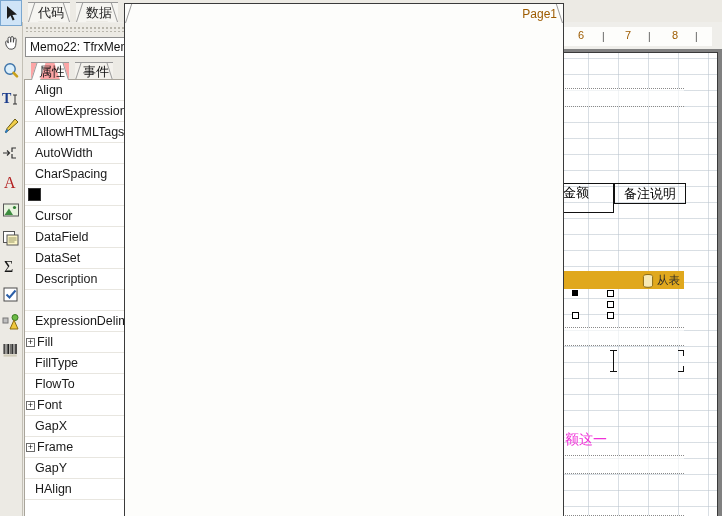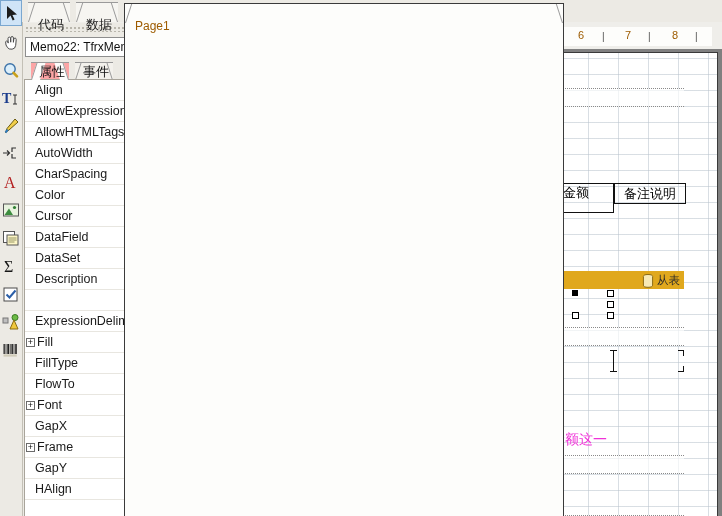--- a/index.html
+++ b/index.html
@@ -10,22 +10,22 @@
     background:#d4d0c8;
     -webkit-font-smoothing:none;
   }
   #app{position:relative;width:722px;height:516px;background:#efeeea;}
 
   
   .tabstrip{position:absolute;left:0;top:0;width:722px;height:22px;background:#eceae4;}
   .tab{
     position:absolute;top:2px;height:19px;line-height:19px;
     background:#f6f5f1;border-top:1px solid #9a9a9a;
-    color:#202020;font-size:13px;padding:12px 6px 0 10px;
-    box-sizing:border-box;white-space:nowrap;
+    color:#202020;font-size:13px;padding:0 6px 0 10px;
+    box-sizing:border-box;white-space:nowrap;text-align:right;
   }
   .tab .skewL{position:absolute;left:0;top:0;width:9px;height:19px;
     background:#f6f5f1;border-left:1px solid #9a9a9a;
     transform:skewX(-18deg);transform-origin:bottom left;}
   .tab .skewR{position:absolute;right:0;top:0;width:9px;height:19px;
     background:#f6f5f1;border-right:1px solid #9a9a9a;
     transform:skewX(18deg);transform-origin:bottom right;}
   .tab.sel{background:#fdfdfb;z-index:5;}
   .tab.sel .skewL,.tab.sel .skewR{background:#fdfdfb;}
   .tab .lbl{position:relative;z-index:2;}
@@ -314,21 +314,20 @@
           </div>
           <div class="prow">
             <div class="pname"><span>AutoWidth</span></div>
             <div class="pval"><span class="chk"></span></div>
           </div>
           <div class="prow">
             <div class="pname"><span>CharSpacing</span></div>
             <div class="pval"><span>0</span></div>
           </div>
           <div class="prow">
-            <div class="pname"><span>Color</span></div>
             <div class="pval"><span class="swatch" style="background: rgb(0, 0, 0);"></span></div>
           </div>
           <div class="prow">
             <div class="pname"><span>Cursor</span></div>
             <div class="pval"><span>crD</span></div>
           </div>
           <div class="prow">
             <div class="pname"><span>DataField</span></div>
             <div class="pval"><span>SP</span></div>
           </div>

